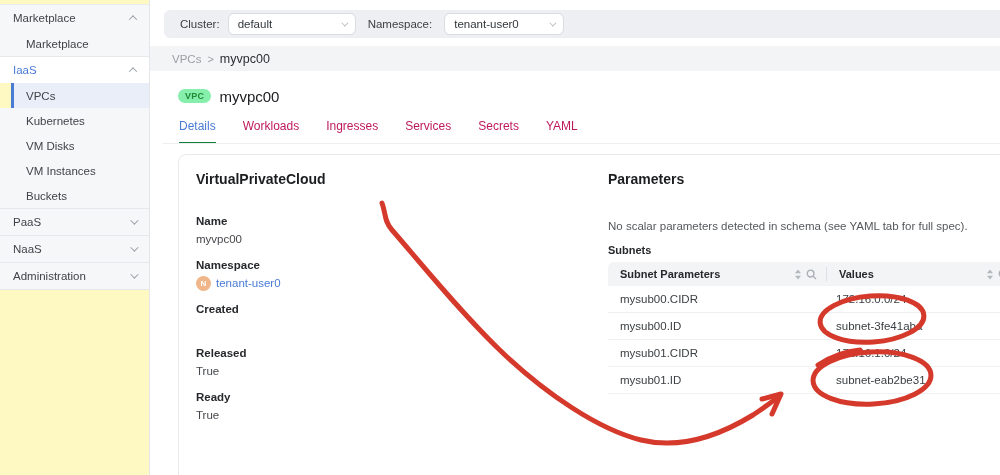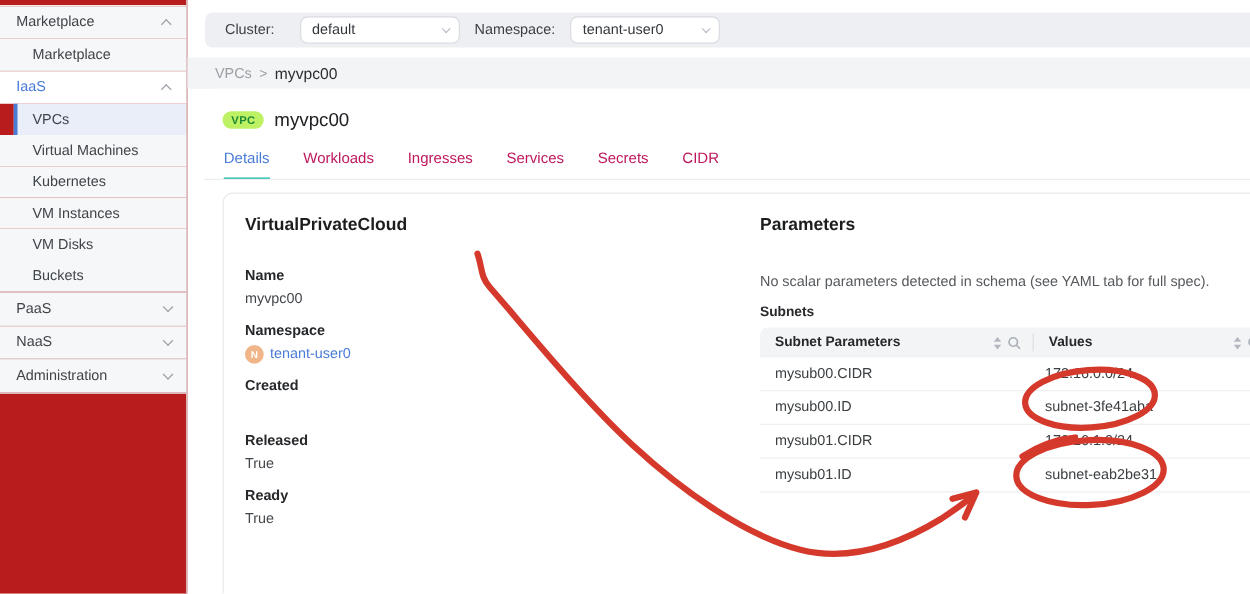--- a/index.html
+++ b/index.html
@@ -1,59 +1,59 @@
 <!DOCTYPE html>
 <html><head>
 <meta charset="utf-8">
 <style>
   * { margin:0; padding:0; box-sizing:border-box; }
   html,body { width:1000px; height:475px; overflow:hidden; }
   body { font-family:"Liberation Sans", sans-serif; background:#ffffff; position:relative; color:#3c4043; }
 
   
-  .sidebar { position:absolute; left:0; top:0; width:150px; height:475px; background:#b91c1c; border-right:1px solid #e4e6e9; }
+  .sidebar { position:absolute; left:0; top:0; width:150px; height:475px; background:#fef9c3; border-right:1px solid #e4e6e9; }
   .side-list { position:absolute; top:4px; left:0; right:0; border-top:1px solid #ececee; }
   .srow { height:25px; display:flex; align-items:center; justify-content:space-between; padding:0 13px; background:#f6f7f9; font-size:11.5px; color:#3f4449; cursor:pointer; }
   .srow.header { height:26px; }
   .srow.white { background:#ffffff; }
   .srow.blue { color:#4a7bd5; }
   .srow.sub { padding-left:26px; }
   .srow.selected { background:#e9eef8; border-left:3px solid #4a7bd5; margin-left:11px; padding-left:12px; }
   .sdivider { height:1px; background:#e6e8eb; }
 
   .chev { width:6px; height:6px; border-right:1.4px solid #9aa0a8; border-bottom:1.4px solid #9aa0a8; display:inline-block; }
   .chev.up { transform:rotate(-135deg) translate(-1px,-1px); }
   .chev.down { transform:rotate(45deg) translate(0,-2px); }
 
   
   .toolbar { position:absolute; left:164px; top:10px; right:0; height:28px; background:#edeff2; border-radius:6px 0 0 6px; display:flex; align-items:center; padding-left:16px; }
   .tlabel { font-size:11.5px; color:#3c4043; }
   .select { height:22px; background:#ffffff; border:1px solid #d9dce1; border-radius:6px; display:flex; align-items:center; justify-content:space-between; padding:0 9px; font-size:11.5px; color:#33373b; cursor:pointer; }
   .select .chev { width:5px; height:5px; border-color:#b9bec5; }
-  .sel-cluster { width:128px; margin-left:20px; }
+  .sel-cluster { width:128px; margin-left:8px; }
   .sel-namespace { width:120px; margin-left:12px; }
   .ns-label { margin-left:12px; }
 
   
   .crumb-band { position:absolute; left:150px; top:46px; right:0; height:25px; background:#f3f4f6; display:flex; align-items:center; padding-left:22px; }
   .crumb-parent { font-size:11.5px; color:#9aa0a6; cursor:pointer; }
   .crumb-sep { font-size:11px; color:#9aa0a6; margin:0 6px; }
   .crumb-current { font-size:12.5px; color:#2b2e31; }
 
   
   .card { position:absolute; left:163px; top:71px; right:0; bottom:0; background:#ffffff; border-top-left-radius:10px; overflow:hidden; }
 
   .title-row { position:absolute; left:15px; top:15px; height:20px; display:flex; align-items:center; gap:8px; }
-  .badge { background:#bef264; color:#1f8a35; font-size:9px; font-weight:bold; letter-spacing:.3px; padding:3px 7px 2px; border-radius:9px; line-height:1; }
+  .badge { background:#86efac; color:#1f8a35; font-size:9px; font-weight:bold; letter-spacing:.3px; padding:3px 7px 2px; border-radius:9px; line-height:1; }
   .page-title { font-size:15px; font-weight:500; color:#202124; }
 
   .tabs-border { position:absolute; left:0; right:0; top:72px; height:1px; background:#eceef0; }
   .tabs { position:absolute; left:16px; top:48px; display:flex; gap:27px; }
   .tab { font-size:12px; color:#be185d; padding-bottom:9px; cursor:pointer; }
-  .tab.active { color:#4a7bd5; border-bottom:2px solid #14b8a6; }
+  .tab.active { color:#4a7bd5; border-bottom:2px solid #15803d; }
 
   
   .panel { position:absolute; left:15px; top:83px; width:1200px; height:600px; border:1px solid #e7e9eb; border-radius:8px; background:#ffffff; }
   .col-left { position:absolute; left:17px; top:16px; width:380px; }
   .col-right { position:absolute; left:429px; top:16px; width:560px; }
   .sec-heading { font-size:14px; font-weight:bold; color:#1b1d1f; }
 
   .fields { margin-top:27px; }
   .field { margin-bottom:11px; }
   .flabel { font-size:11.5px; font-weight:bold; color:#26282b; line-height:15px; margin-bottom:3px; }
@@ -94,30 +94,27 @@
     </div>
     <div class="sdivider"></div>
     <div class="srow header white blue">
       <span>IaaS</span>
       <span class="chev up"></span>
     </div>
     <div class="srow sub selected">
       <span>VPCs</span>
     </div>
     <div class="srow sub">
-      <span>Virtual Machines</span>
-    </div>
-    <div class="srow sub">
       <span>Kubernetes</span>
     </div>
     <div class="srow sub">
+      <span>VM Disks</span>
+    </div>
+    <div class="srow sub">
       <span>VM Instances</span>
-    </div>
-    <div class="srow sub">
-      <span>VM Disks</span>
     </div>
     <div class="srow sub">
       <span>Buckets</span>
     </div>
     <div class="sdivider"></div>
     <div class="srow header">
       <span>PaaS</span>
       <span class="chev down"></span>
     </div>
     <div class="sdivider"></div>
@@ -158,21 +155,21 @@
     <span class="badge">VPC</span>
     <span class="page-title">myvpc00</span>
   </div>
 
   <div class="tabs">
     <div class="tab active">Details</div>
     <div class="tab">Workloads</div>
     <div class="tab">Ingresses</div>
     <div class="tab">Services</div>
     <div class="tab">Secrets</div>
-    <div class="tab">CIDR</div>
+    <div class="tab">YAML</div>
   </div>
   <div class="tabs-border"></div>
 
   <div class="panel">
 
     <div class="col-left">
       <div class="sec-heading">VirtualPrivateCloud</div>
       <div class="fields">
         <div class="field">
           <div class="flabel">Name</div>

